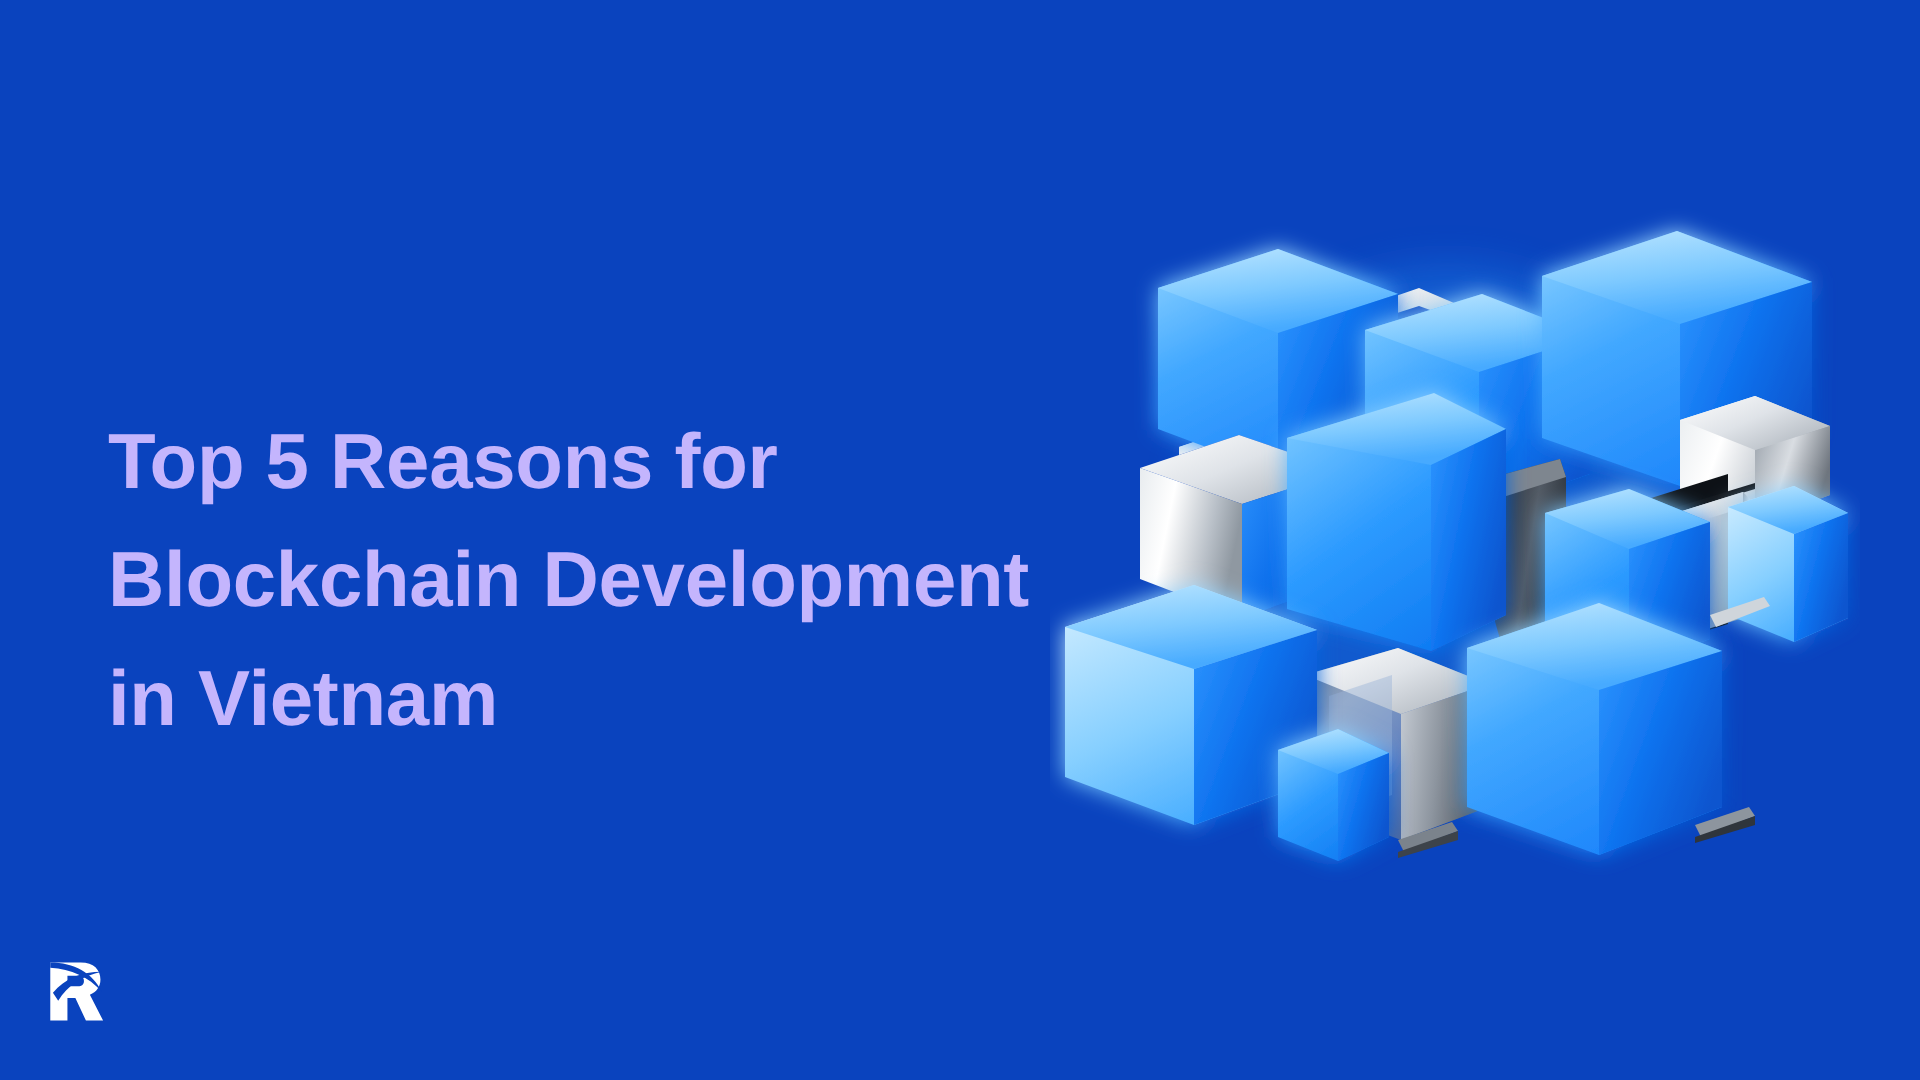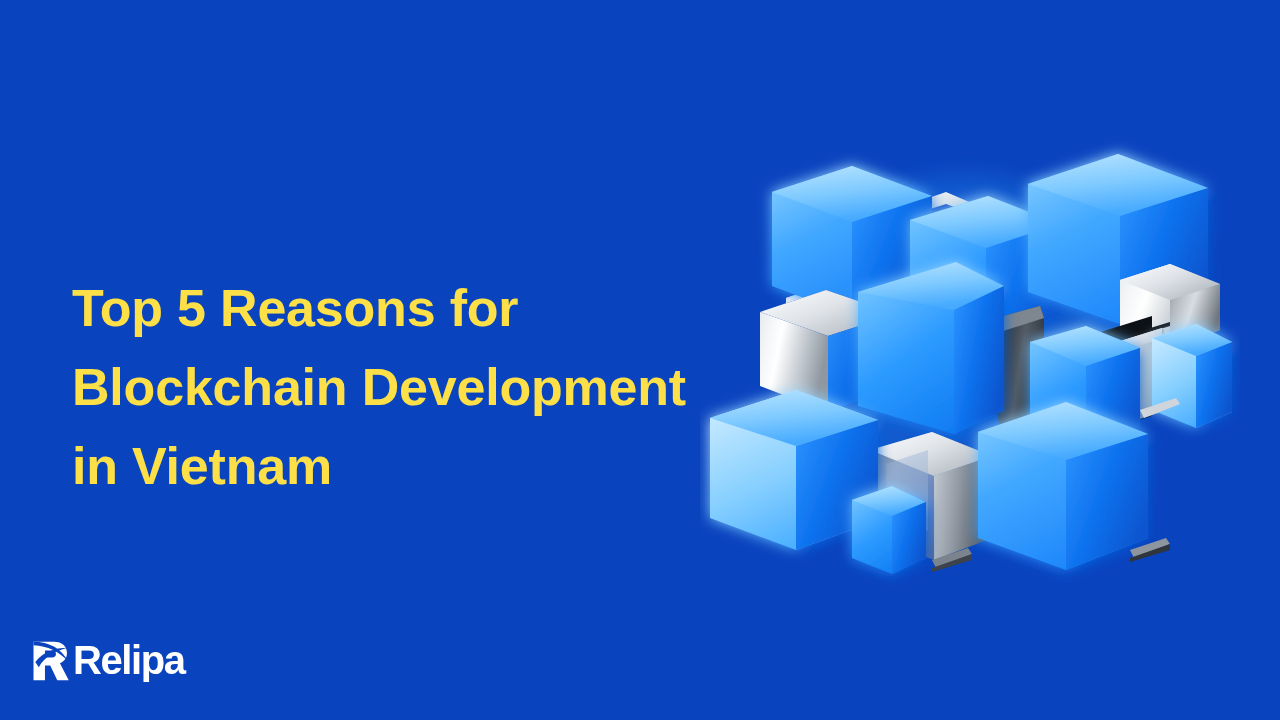--- a/index.html
+++ b/index.html
@@ -19,21 +19,21 @@
     overflow: hidden;
     background: #0a43be;
   }
 
   
   #headline {
     position: absolute;
     left: 72px;
     top: 234px;
     width: 680px;
-    color: #fde047;
+    color: #c4b5fd;
     font-family: "Liberation Sans", sans-serif;
     font-weight: bold;
     font-size: 52px;
     line-height: 79px;
     letter-spacing: -0.2px;
     white-space: pre-line;
     -webkit-font-smoothing: antialiased;
   }
 
   
@@ -284,16 +284,15 @@
   <div id="logo">
     <svg id="logo-mark" viewBox="0 0 100 100">
 
       <path d="M8 6 H54 C74 6 84 17 84 32 C84 43 78 51 68 55 L88 94 H62 L46 60 H34 V94 H8 Z
                M34 26 V42 H50 C56 42 59 39 59 34 C59 29 56 26 50 26 Z" fill="#ffffff"></path>
 
       <path d="M8 6 C44 6 72 22 86 50 C66 28 40 16 8 14 Z" fill="#0a43be"></path>
       <path d="M10 20 C40 22 64 34 82 58 C60 40 34 32 10 32 Z" fill="#ffffff" opacity="0"></path>
       <path d="M12 52 C30 30 56 20 86 20 C58 26 34 40 20 64 Z" fill="#0a43be"></path>
     </svg>
-    <span id="logo-word">Relipa</span>
   </div>
 
 </div>
 
 </body></html>

